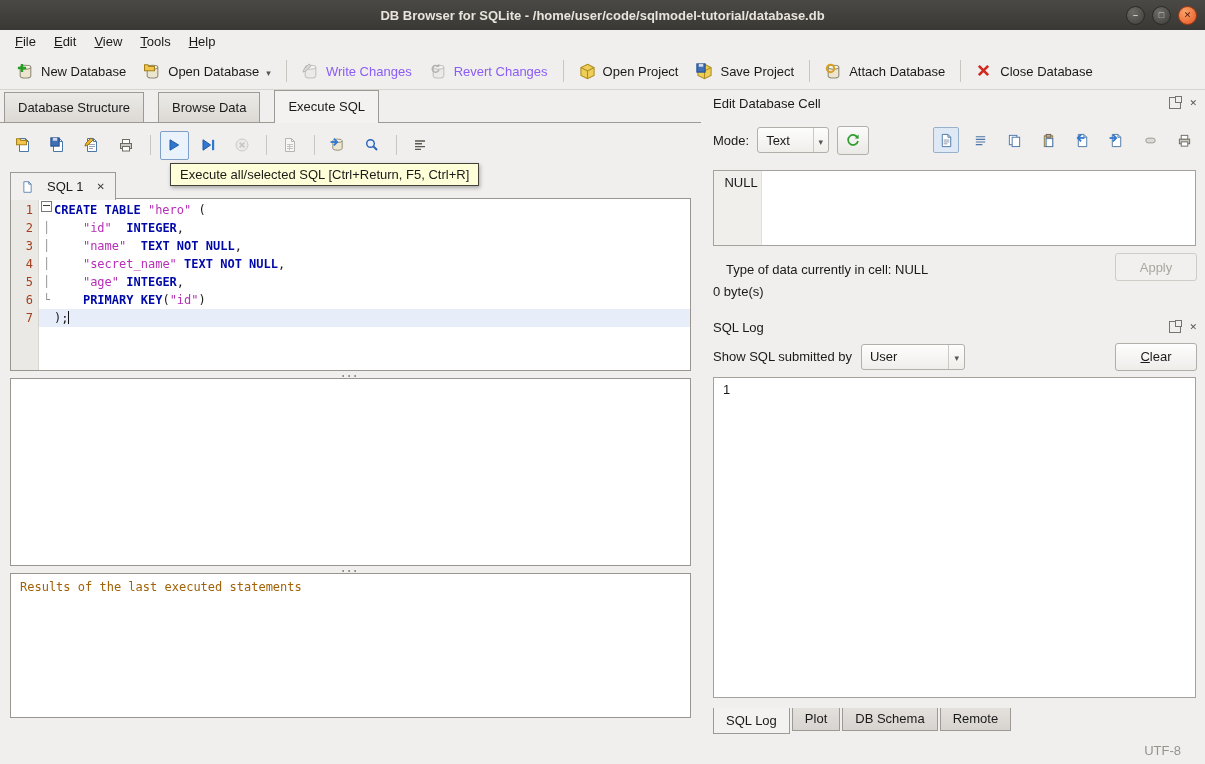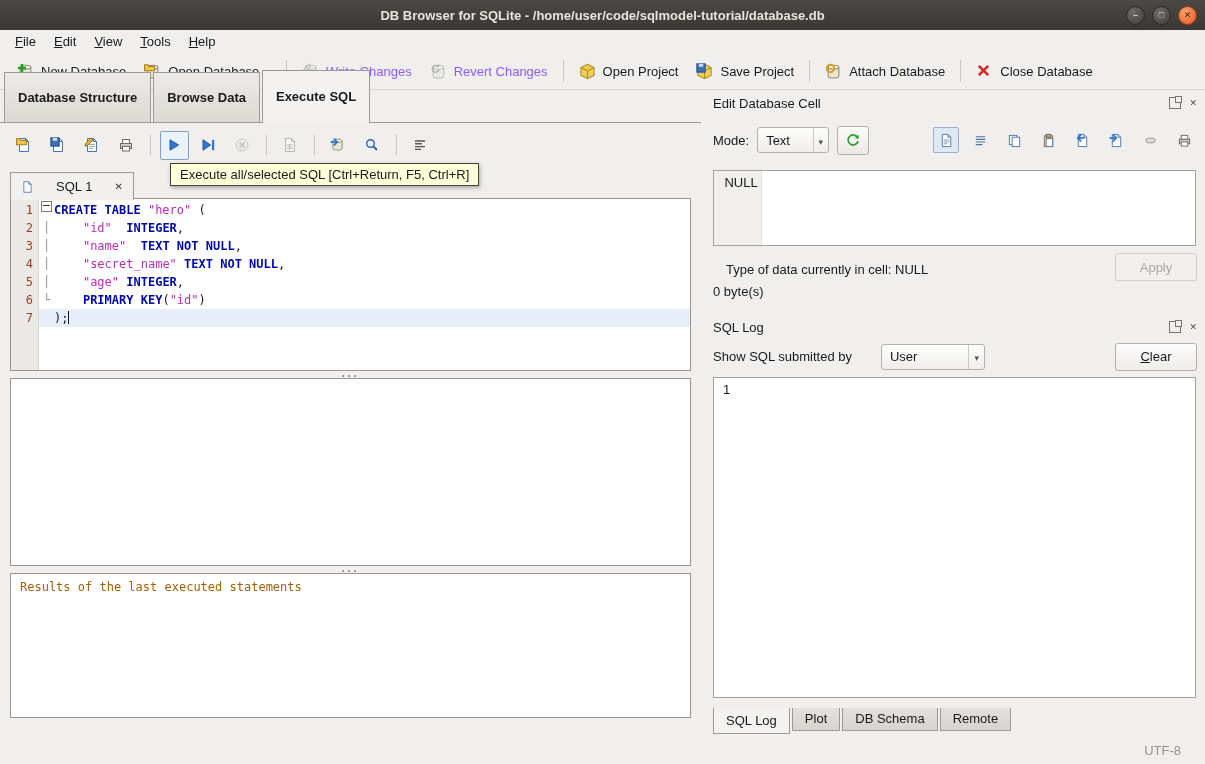--- a/index.html
+++ b/index.html
@@ -27,37 +27,37 @@
   .tbtn{display:flex;align-items:center;gap:7px;padding:5px 9px;border-radius:3px;white-space:nowrap;cursor:default;}
   .tbtn.disabled{color:#8b5cf6;}
   .tbtn.disabled .ic{opacity:.45;filter:grayscale(100%);}
   .tsep{width:1px;height:22px;background:#c9c6c1;margin:0 6px;flex:none;}
   .ic{position:relative;width:17px;height:17px;flex:none;display:inline-block;}
   .ic>svg{position:absolute;left:0;top:0;}
   .ic .ov{position:absolute;right:-3px;bottom:-3px;}
   
   .main-tabbar{position:absolute;top:96px;left:0;width:701px;height:27px;border-bottom:1px solid #9d9995;
                box-sizing:border-box;display:flex;align-items:flex-end;padding-left:4px;}
-  .mtab{height:23px;line-height:23px;padding:13px 13px;background:linear-gradient(#eceae7,#dcd9d4);
-        border:1px solid #9d9995;border-bottom:none;margin-right:2px;cursor:default;font-weight:bold;}
+  .mtab{height:23px;line-height:23px;padding:3px 13px;background:linear-gradient(#eceae7,#dcd9d4);
+        border:1px solid #9d9995;border-bottom:none;margin-right:14px;cursor:default;}
   .mtab.active{position:relative;z-index:2;height:26px;line-height:26px;background:#f3f2f0;margin-bottom:-1px;}
   
   .sql-toolbar{position:absolute;top:130px;left:10px;height:30px;display:flex;align-items:center;gap:5px;}
   .sbtn{width:27px;height:27px;display:flex;align-items:center;justify-content:center;
         border:1px solid transparent;border-radius:2px;cursor:default;position:relative;}
   .sbtn.focused{border-color:#7ea0c8;background:#eaf2fb;}
   .sbtn.disabled{opacity:.45;filter:grayscale(100%);}
   .sbtn .ov{position:absolute;right:2px;bottom:2px;}
   .vsep{width:1px;height:20px;background:#c9c6c1;margin:0 4px;flex:none;}
   
   .tooltip{position:absolute;top:163px;left:170px;z-index:40;background:#feffd8;border:1px solid #43423a;
            padding:3px 9px;box-shadow:1px 2px 4px rgba(0,0,0,.3);}
   
   .sqltabbar{position:absolute;top:171px;left:10px;height:28px;display:flex;align-items:flex-end;z-index:5;}
-  .sqltab{display:flex;align-items:center;gap:22px;height:27px;padding:0 10px;background:#f1f0ee;
+  .sqltab{display:flex;align-items:center;gap:13px;height:27px;padding:0 10px;background:#f1f0ee;
           border:1px solid #9d9995;border-bottom:none;margin-bottom:-1px;cursor:default;}
   .tabx{font-size:10px;font-weight:bold;color:#3c3b37;cursor:default;}
   
   .editor{position:absolute;top:198px;left:10px;width:681px;height:173px;background:#fff;
           border:1px solid #9a968f;box-sizing:border-box;display:flex;z-index:1;
           font-family:"DejaVu Sans Mono","Liberation Mono",monospace;font-size:12px;line-height:18px;}
   .gutter{width:28px;flex:none;background:#ebe9e5;border-right:1px solid #d9d6d1;
           color:#a33f1e;text-align:right;padding:2px 0 0 0;box-sizing:border-box;}
   .ed-ln{height:18px;padding-right:5px;}
   .codecol{flex:1;padding-top:2px;overflow:hidden;}
@@ -516,21 +516,21 @@
     <div class="sizeinfo">0 byte(s)</div>
 
     <div class="dockbar" style="top:228px;">
       <span class="dtitle">SQL Log</span>
       <span class="dock-float"></span>
       <span class="g-x dock-x"></span>
     </div>
 
     <div class="filter-row">
       <span>Show SQL submitted by</span>
-      <div class="combo" style="width:104px;margin-left:20px;">
+      <div class="combo" style="width:104px;">
         <span>User</span>
         <span class="arr">
             <span class="g-down"></span>
           </span>
       </div>
       <div style="flex:1;"></div>
       <div class="btn" style="width:80px;">
         <span class="u1" style="display:inline-block;">Clear</span>
       </div>
     </div>

